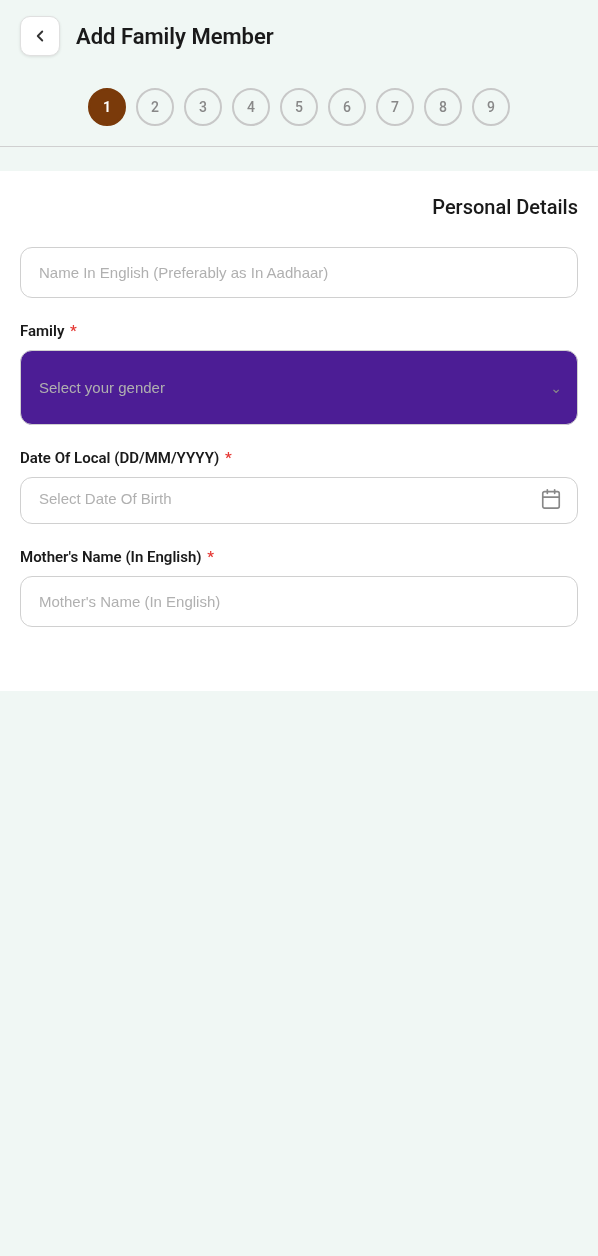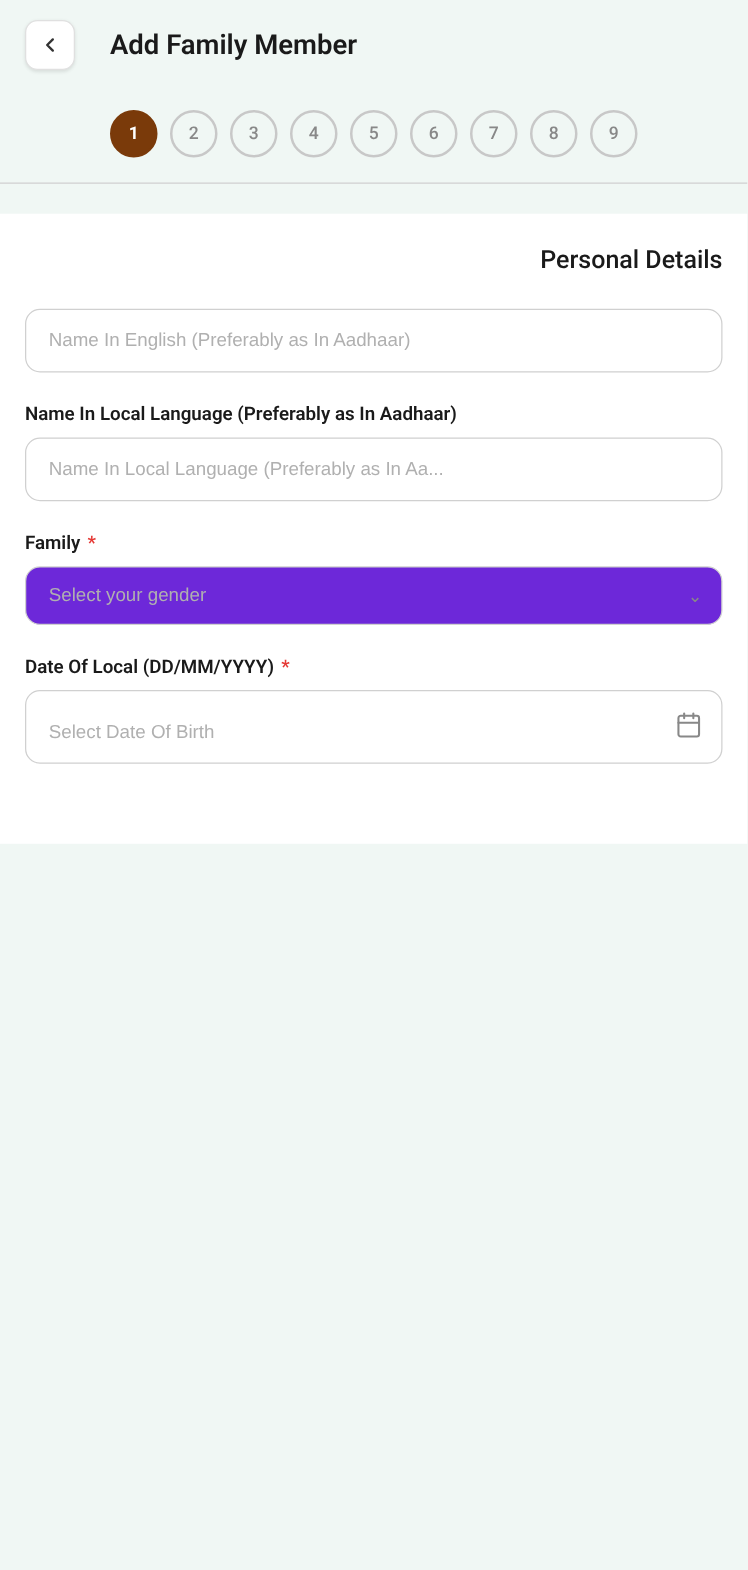--- a/index.html
+++ b/index.html
@@ -15,21 +15,21 @@
       width: 598px;
       min-height: 1256px;
       overflow-x: hidden;
     }
 
     .header {
       display: flex;
       align-items: center;
       padding: 16px 20px;
       background-color: #f0f7f4;
-      gap: 28px;
+      gap: 16px;
     }
 
     .back-button {
       width: 40px;
       height: 40px;
       border-radius: 10px;
       background-color: #fff;
       border: 1px solid #e0e0e0;
       display: flex;
       align-items: center;
@@ -132,26 +132,26 @@
       color: #b0b0b0;
     }
 
     .select-wrapper {
       position: relative;
       width: 100%;
     }
 
     .select-wrapper select {
       width: 100%;
-      padding: 14px 18px;
+      padding: 28px 18px;
       border: 1.5px solid #d0d0d0;
       border-radius: 12px;
       font-size: 15px;
       color: #b0b0b0;
-      background-color: #6d28d9;
+      background-color: #4c1d95;
       outline: none;
       appearance: none;
       cursor: pointer;
     }
 
     .select-chevron {
       position: absolute;
       right: 16px;
       top: 50%;
       transform: translateY(-50%);
@@ -160,21 +160,21 @@
       font-size: 14px;
     }
 
     .date-wrapper {
       position: relative;
       width: 100%;
     }
 
     .date-wrapper input {
       width: 100%;
-      padding: 24px 50px 16px 18px;
+      padding: 12px 50px 16px 18px;
       border: 1.5px solid #d0d0d0;
       border-radius: 12px;
       font-size: 15px;
       color: #b0b0b0;
       background-color: #fff;
       outline: none;
     }
 
     .date-wrapper input::placeholder {
       color: #b0b0b0;
@@ -216,26 +216,20 @@
 <div class="divider"></div>
 
 <div class="form-container">
 
   <h2 class="section-title">Personal Details</h2>
 
   <div class="field-group">
     <input type="text" class="field-input" placeholder="Name In English (Preferably as In Aadhaar)" style="">
   </div>
 
-  <div class="field-group">
-    <label class="field-label">
-      <span>Name In Local Language (Preferably as In Aadhaar)</span>
-    </label>
-    <input type="text" class="field-input" placeholder="Name In Local Language (Preferably as In Aa..." style="">
-  </div>
 
   <div class="field-group">
     <label class="field-label">
       <span>Family</span><span class="required-star"> *</span>
     </label>
     <div class="select-wrapper">
       <select>
         <option value="" disabled="" selected="">Select your gender</option>
         <option value="male">Male</option>
         <option value="female">Female</option>
@@ -256,14 +250,20 @@
           <rect x="3" y="4" width="18" height="18" rx="2" ry="2"></rect>
           <line x1="16" y1="2" x2="16" y2="6"></line>
           <line x1="8" y1="2" x2="8" y2="6"></line>
           <line x1="3" y1="10" x2="21" y2="10"></line>
         </svg>
       </span>
     </div>
   </div>
 
 
+  <div class="field-group">
+    <label class="field-label">
+      <span>Mother's Name (In English)</span><span class="required-star"> *</span>
+    </label>
+    <input type="text" class="field-input" placeholder="Mother's Name (In English)" style="">
+  </div>
 
 </div>
 
 </body></html>

